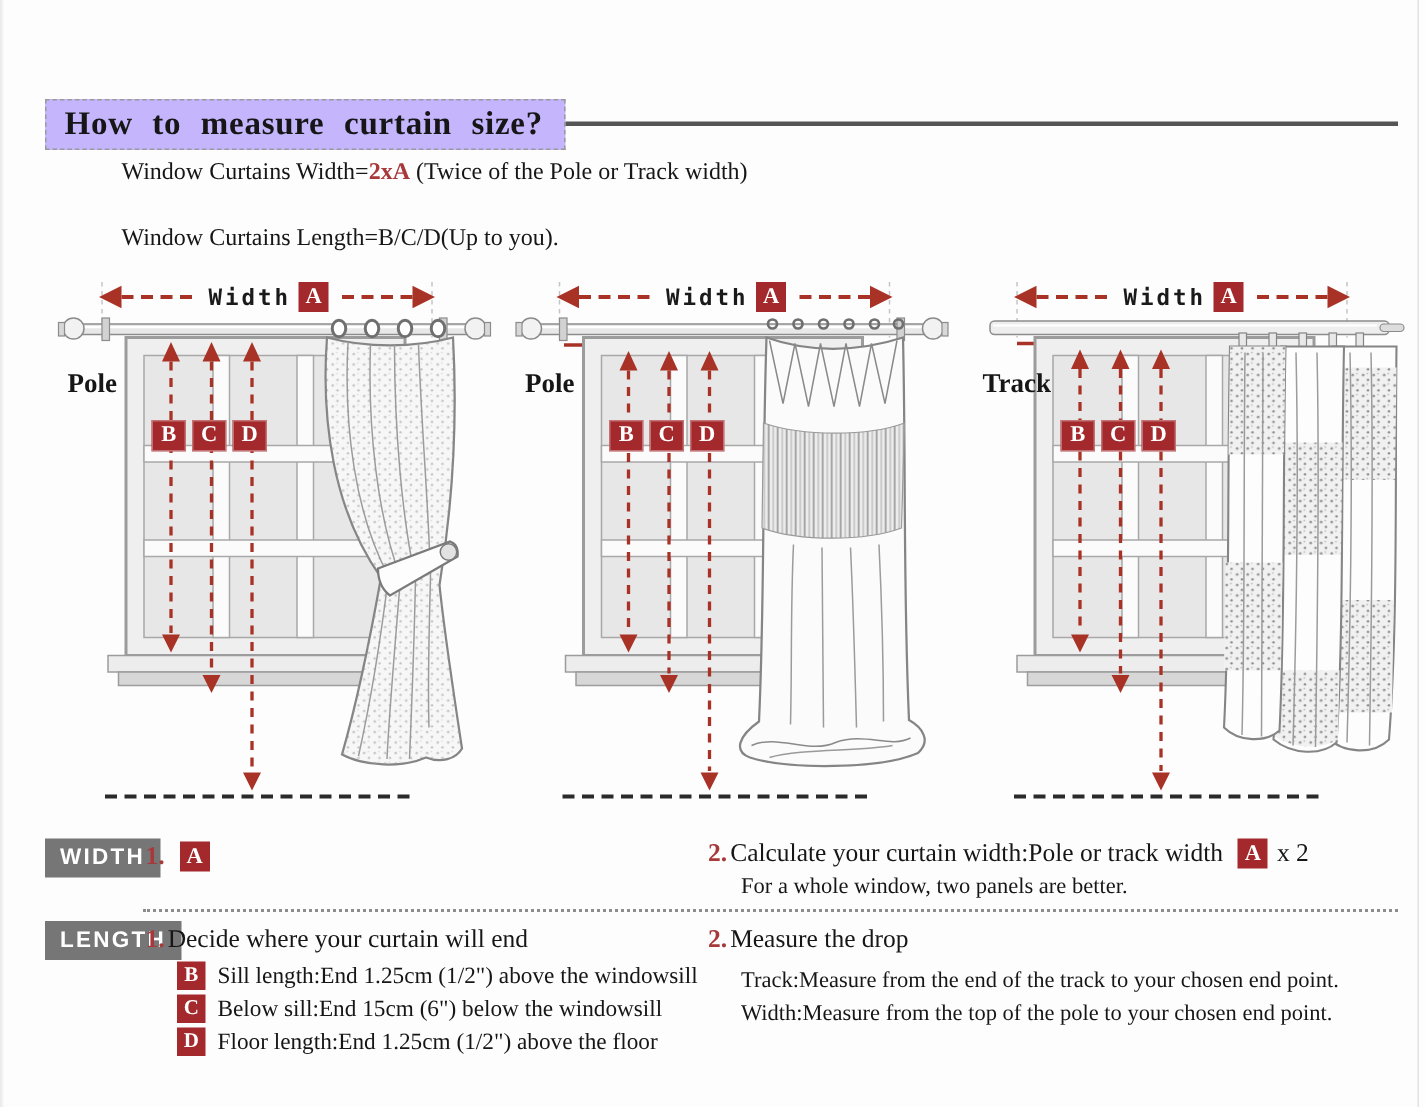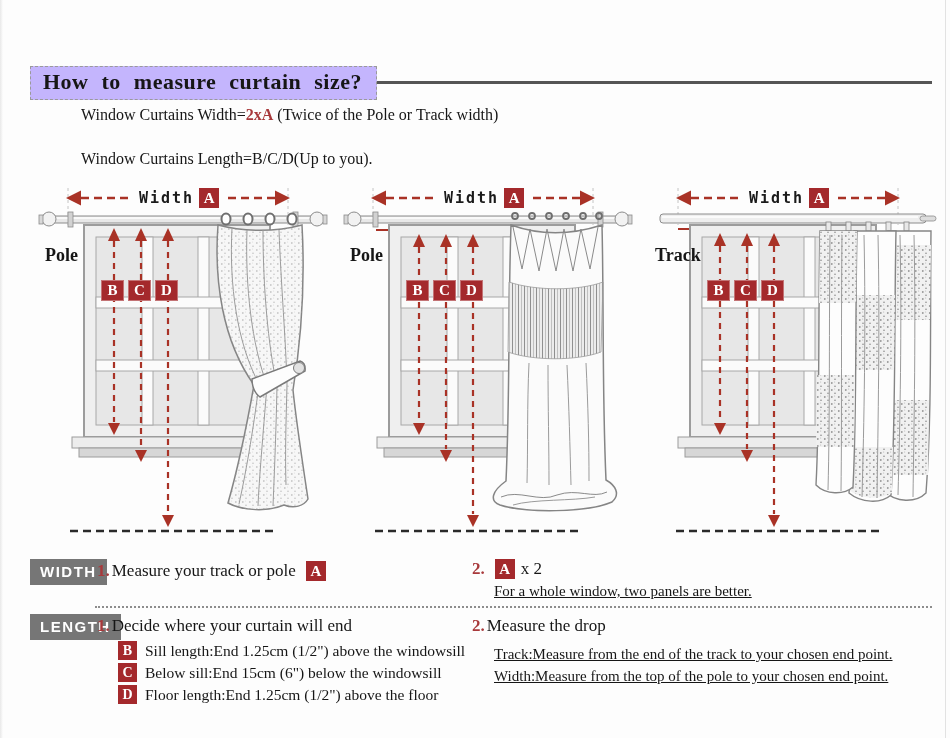--- a/index.html
+++ b/index.html
@@ -63,21 +63,21 @@
     font-size:15px; letter-spacing:1.5px;
     padding:4px 10px 5px 10px;
   }
   .badge-width { left:30px; top:559px; }
   .badge-length { left:30px; top:614px; }
 
   .step-row { position:absolute; display:flex; align-items:center; gap:2px; white-space:nowrap; }
   .step-num { color:#a8393b; font-weight:bold; font-size:17px; }
   .step-text { font-size:17px; }
   .inline-key { margin-left:8px; margin-right:4px; }
-  .small-note { position:absolute; font-size:15px; white-space:nowrap;text-decoration:underline; }
+  .small-note { position:absolute; font-size:15px; white-space:nowrap; }
 
   .dotted-sep { position:absolute; left:95px; right:18px; top:606px; border-top:2px dotted #8d8d8d; }
 
   .len-item { position:absolute; display:flex; align-items:center; gap:8px; white-space:nowrap; }
   .len-item .key-box { width:19px; height:19px; font-size:14px; }
   .len-item .item-text { font-size:15.5px; }
 </style>
 </head>
 <body>
 
@@ -338,26 +338,26 @@
     <span class="key-box">B</span>
     <span class="key-box">C</span>
     <span class="key-box">D</span>
   </div>
 </div>
 
 <div class="badge badge-width">WIDTH</div>
 
 <div class="step-row" style="left:97px; top:561px;">
   <span class="step-num">1.</span>
-  <span class="step-text">Measure your track or pole</span>
   <span class="key-box inline-key">A</span>
 </div>
 
 <div class="step-row" style="left:472px; top:559px;">
   <span class="step-num">2.</span>
+  <span class="step-text">Calculate your curtain width:Pole or track width</span>
   <span class="key-box inline-key">A</span>
   <span class="step-text">x 2</span>
 </div>
 <div class="small-note" style="left:494px; top:583px;">For a whole window, two panels are better.</div>
 
 <div class="dotted-sep"></div>
 
 <div class="badge badge-length">LENGTH</div>
 
 <div class="step-row" style="left:97px; top:616px;">

